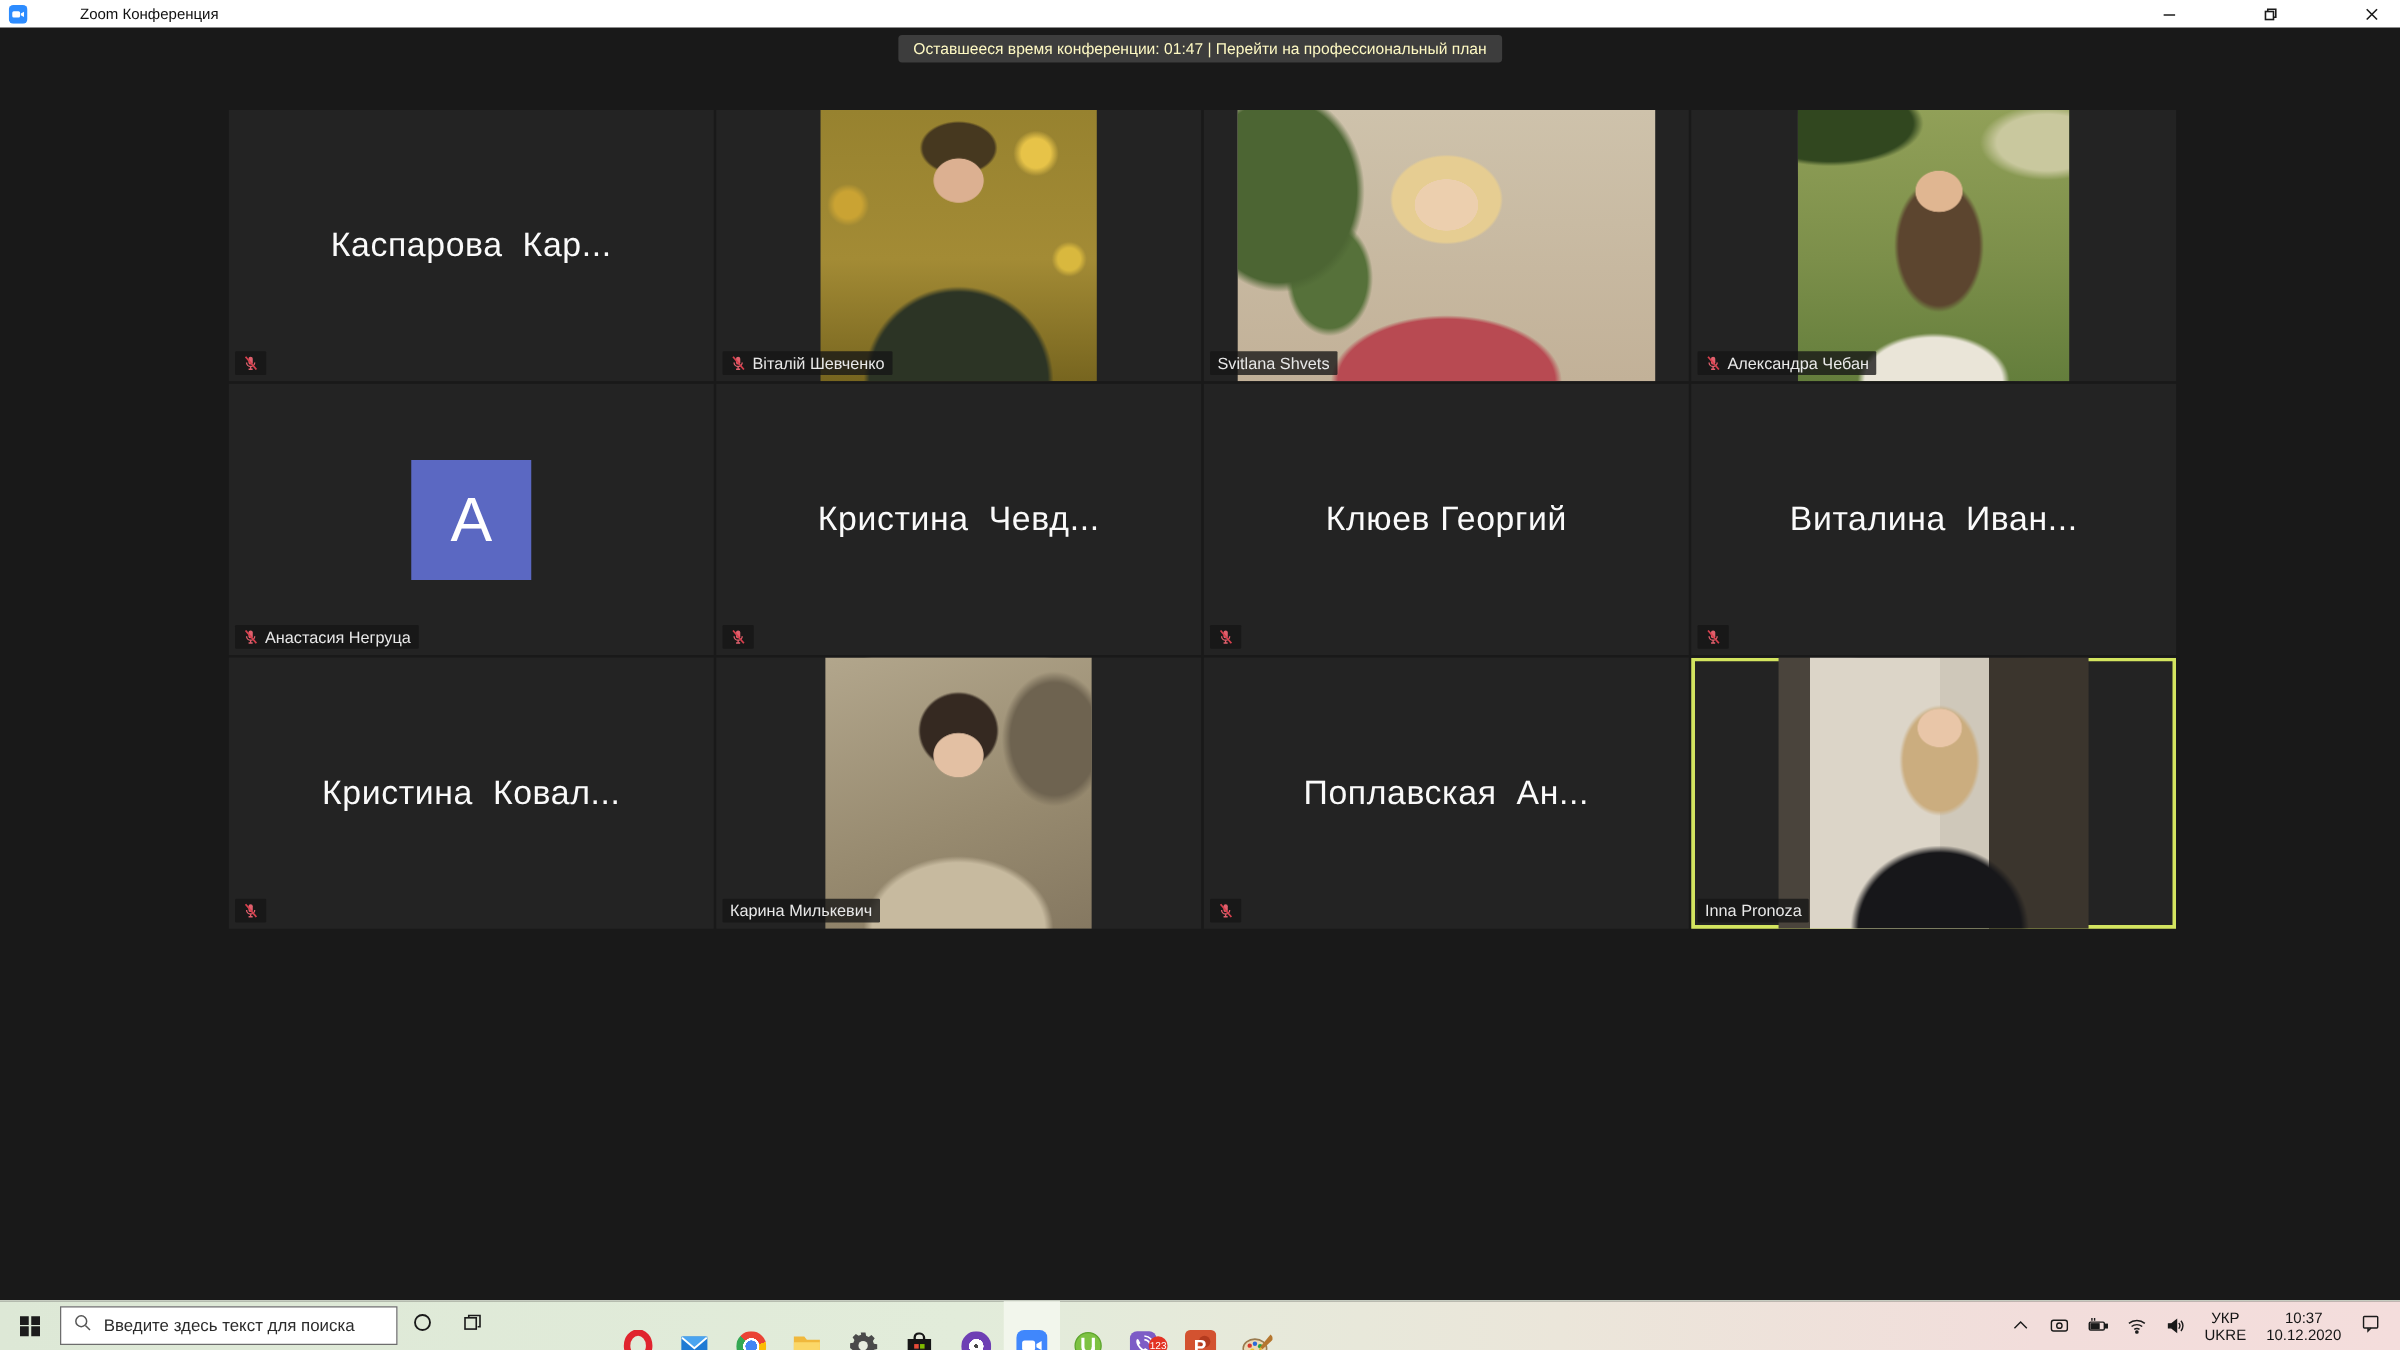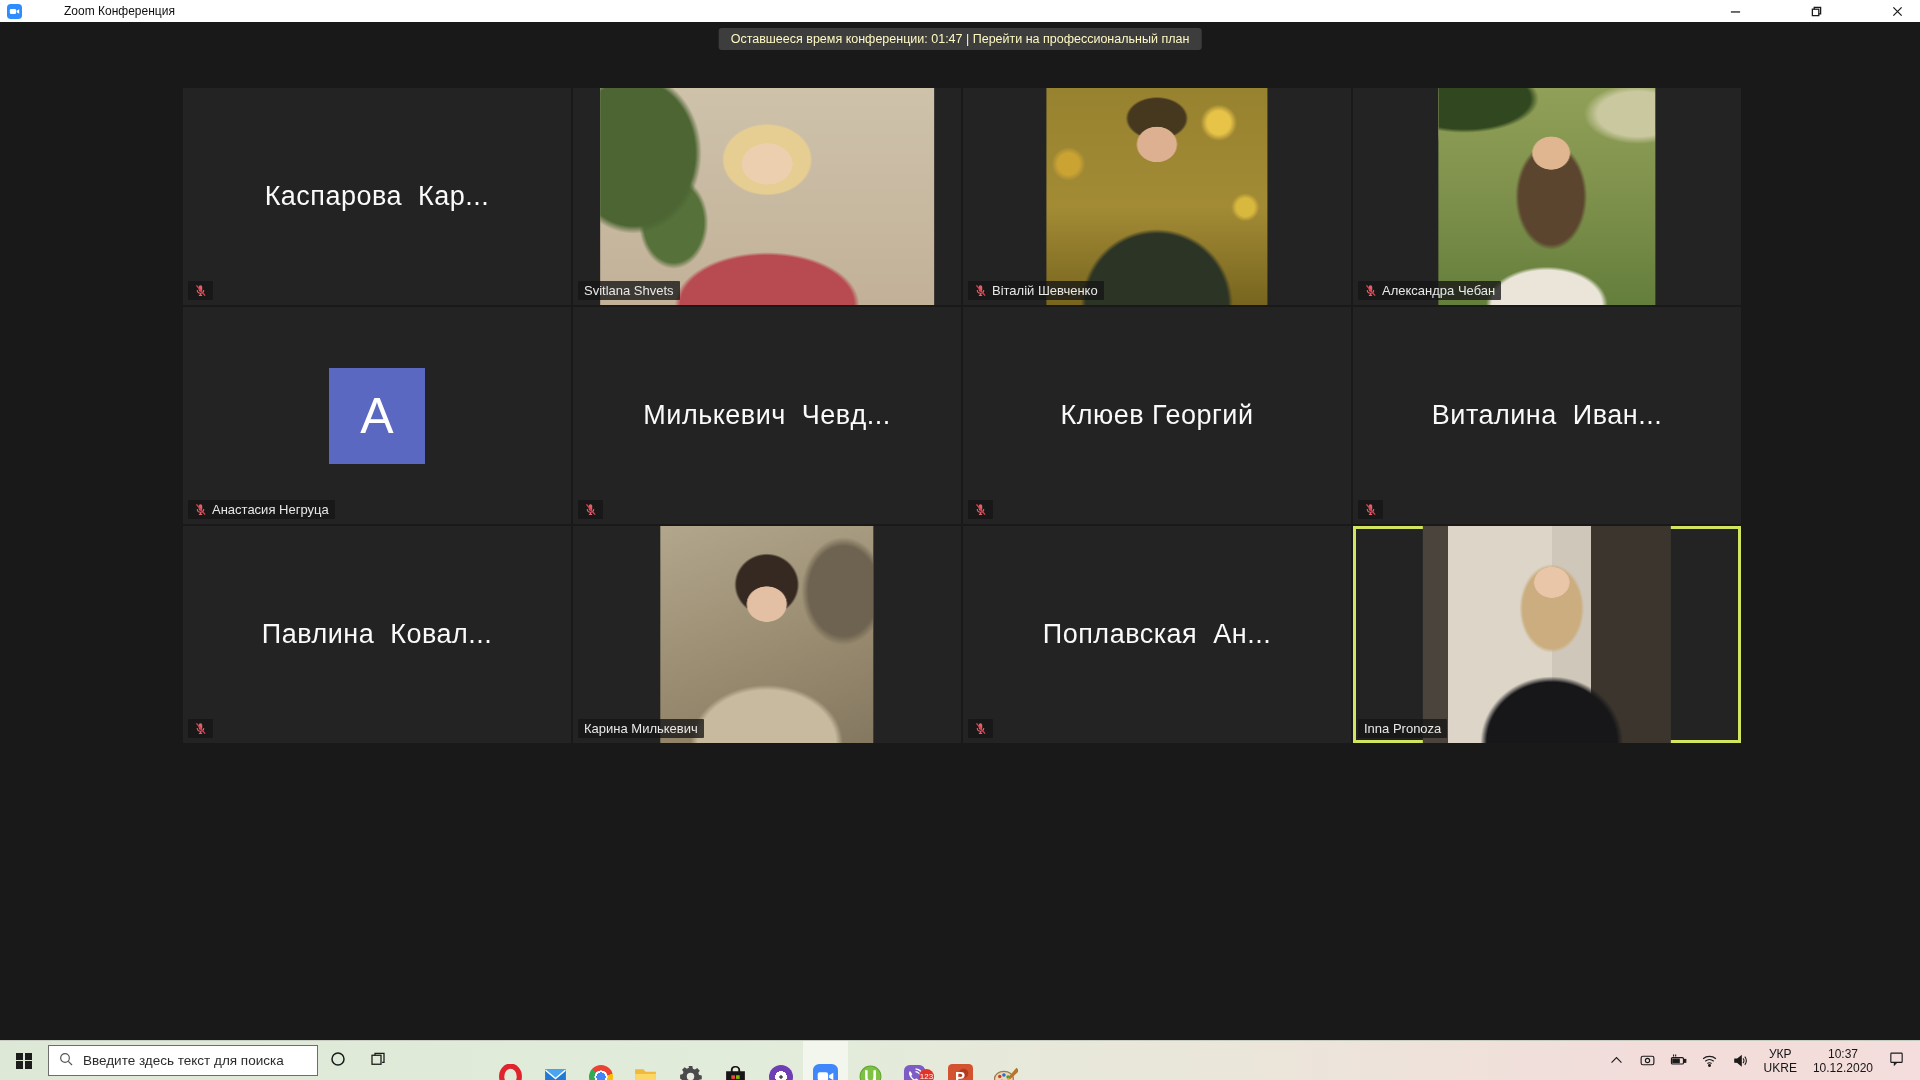--- a/index.html
+++ b/index.html
@@ -154,40 +154,40 @@
               <svg viewBox="0 0 24 24">
                 <path d="M12 2.5a3.2 3.2 0 0 1 3.2 3.2v5.2a3.2 3.2 0 0 1-6.4 0V5.7A3.2 3.2 0 0 1 12 2.5z" fill="#e0606d"></path>
                 <path d="M6 11a6 6 0 0 0 12 0" stroke="#e0606d" stroke-width="2" fill="none"></path>
                 <path d="M12 17.3V21M9 21h6" stroke="#e0606d" stroke-width="2"></path>
                 <path d="M4.5 2.5l16 19" stroke="#d8404e" stroke-width="2.6"></path>
               </svg>
             </span>
           </div>
         </div>
         <div class="tile">
+          <div class="video video-vitaliy" style="width: 57%;"></div>
+          <div class="tile-badge">
+            <span class="mic">
+              <svg viewBox="0 0 24 24">
+                <path d="M12 2.5a3.2 3.2 0 0 1 3.2 3.2v5.2a3.2 3.2 0 0 1-6.4 0V5.7A3.2 3.2 0 0 1 12 2.5z" fill="#e0606d"></path>
+                <path d="M6 11a6 6 0 0 0 12 0" stroke="#e0606d" stroke-width="2" fill="none"></path>
+                <path d="M12 17.3V21M9 21h6" stroke="#e0606d" stroke-width="2"></path>
+                <path d="M4.5 2.5l16 19" stroke="#d8404e" stroke-width="2.6"></path>
+              </svg>
+            </span>
+            <span>Віталій Шевченко</span>
+          </div>
+        </div>
+        <div class="tile">
           <div class="video video-svitlana" style="width: 86%;"></div>
           <div class="tile-badge">
             <span>Svitlana Shvets</span>
           </div>
         </div>
         <div class="tile">
-          <div class="video video-vitaliy" style="width: 57%;"></div>
-          <div class="tile-badge">
-            <span class="mic">
-              <svg viewBox="0 0 24 24">
-                <path d="M12 2.5a3.2 3.2 0 0 1 3.2 3.2v5.2a3.2 3.2 0 0 1-6.4 0V5.7A3.2 3.2 0 0 1 12 2.5z" fill="#e0606d"></path>
-                <path d="M6 11a6 6 0 0 0 12 0" stroke="#e0606d" stroke-width="2" fill="none"></path>
-                <path d="M12 17.3V21M9 21h6" stroke="#e0606d" stroke-width="2"></path>
-                <path d="M4.5 2.5l16 19" stroke="#d8404e" stroke-width="2.6"></path>
-              </svg>
-            </span>
-            <span>Віталій Шевченко</span>
-          </div>
-        </div>
-        <div class="tile">
           <div class="video video-alexandra" style="width: 56%;"></div>
           <div class="tile-badge">
             <span class="mic">
               <svg viewBox="0 0 24 24">
                 <path d="M12 2.5a3.2 3.2 0 0 1 3.2 3.2v5.2a3.2 3.2 0 0 1-6.4 0V5.7A3.2 3.2 0 0 1 12 2.5z" fill="#e0606d"></path>
                 <path d="M6 11a6 6 0 0 0 12 0" stroke="#e0606d" stroke-width="2" fill="none"></path>
                 <path d="M12 17.3V21M9 21h6" stroke="#e0606d" stroke-width="2"></path>
                 <path d="M4.5 2.5l16 19" stroke="#d8404e" stroke-width="2.6"></path>
               </svg>
             </span>
@@ -202,21 +202,21 @@
                 <path d="M12 2.5a3.2 3.2 0 0 1 3.2 3.2v5.2a3.2 3.2 0 0 1-6.4 0V5.7A3.2 3.2 0 0 1 12 2.5z" fill="#e0606d"></path>
                 <path d="M6 11a6 6 0 0 0 12 0" stroke="#e0606d" stroke-width="2" fill="none"></path>
                 <path d="M12 17.3V21M9 21h6" stroke="#e0606d" stroke-width="2"></path>
                 <path d="M4.5 2.5l16 19" stroke="#d8404e" stroke-width="2.6"></path>
               </svg>
             </span>
             <span>Анастасия Негруца</span>
           </div>
         </div>
         <div class="tile">
-          <div class="center-name">Милькевич  Чевд...</div>
+          <div class="center-name">Кристина  Чевд...</div>
           <div class="tile-badge">
             <span class="mic">
               <svg viewBox="0 0 24 24">
                 <path d="M12 2.5a3.2 3.2 0 0 1 3.2 3.2v5.2a3.2 3.2 0 0 1-6.4 0V5.7A3.2 3.2 0 0 1 12 2.5z" fill="#e0606d"></path>
                 <path d="M6 11a6 6 0 0 0 12 0" stroke="#e0606d" stroke-width="2" fill="none"></path>
                 <path d="M12 17.3V21M9 21h6" stroke="#e0606d" stroke-width="2"></path>
                 <path d="M4.5 2.5l16 19" stroke="#d8404e" stroke-width="2.6"></path>
               </svg>
             </span>
           </div>
@@ -241,21 +241,21 @@
               <svg viewBox="0 0 24 24">
                 <path d="M12 2.5a3.2 3.2 0 0 1 3.2 3.2v5.2a3.2 3.2 0 0 1-6.4 0V5.7A3.2 3.2 0 0 1 12 2.5z" fill="#e0606d"></path>
                 <path d="M6 11a6 6 0 0 0 12 0" stroke="#e0606d" stroke-width="2" fill="none"></path>
                 <path d="M12 17.3V21M9 21h6" stroke="#e0606d" stroke-width="2"></path>
                 <path d="M4.5 2.5l16 19" stroke="#d8404e" stroke-width="2.6"></path>
               </svg>
             </span>
           </div>
         </div>
         <div class="tile">
-          <div class="center-name">Павлина  Ковал...</div>
+          <div class="center-name">Кристина  Ковал...</div>
           <div class="tile-badge">
             <span class="mic">
               <svg viewBox="0 0 24 24">
                 <path d="M12 2.5a3.2 3.2 0 0 1 3.2 3.2v5.2a3.2 3.2 0 0 1-6.4 0V5.7A3.2 3.2 0 0 1 12 2.5z" fill="#e0606d"></path>
                 <path d="M6 11a6 6 0 0 0 12 0" stroke="#e0606d" stroke-width="2" fill="none"></path>
                 <path d="M12 17.3V21M9 21h6" stroke="#e0606d" stroke-width="2"></path>
                 <path d="M4.5 2.5l16 19" stroke="#d8404e" stroke-width="2.6"></path>
               </svg>
             </span>
           </div>

